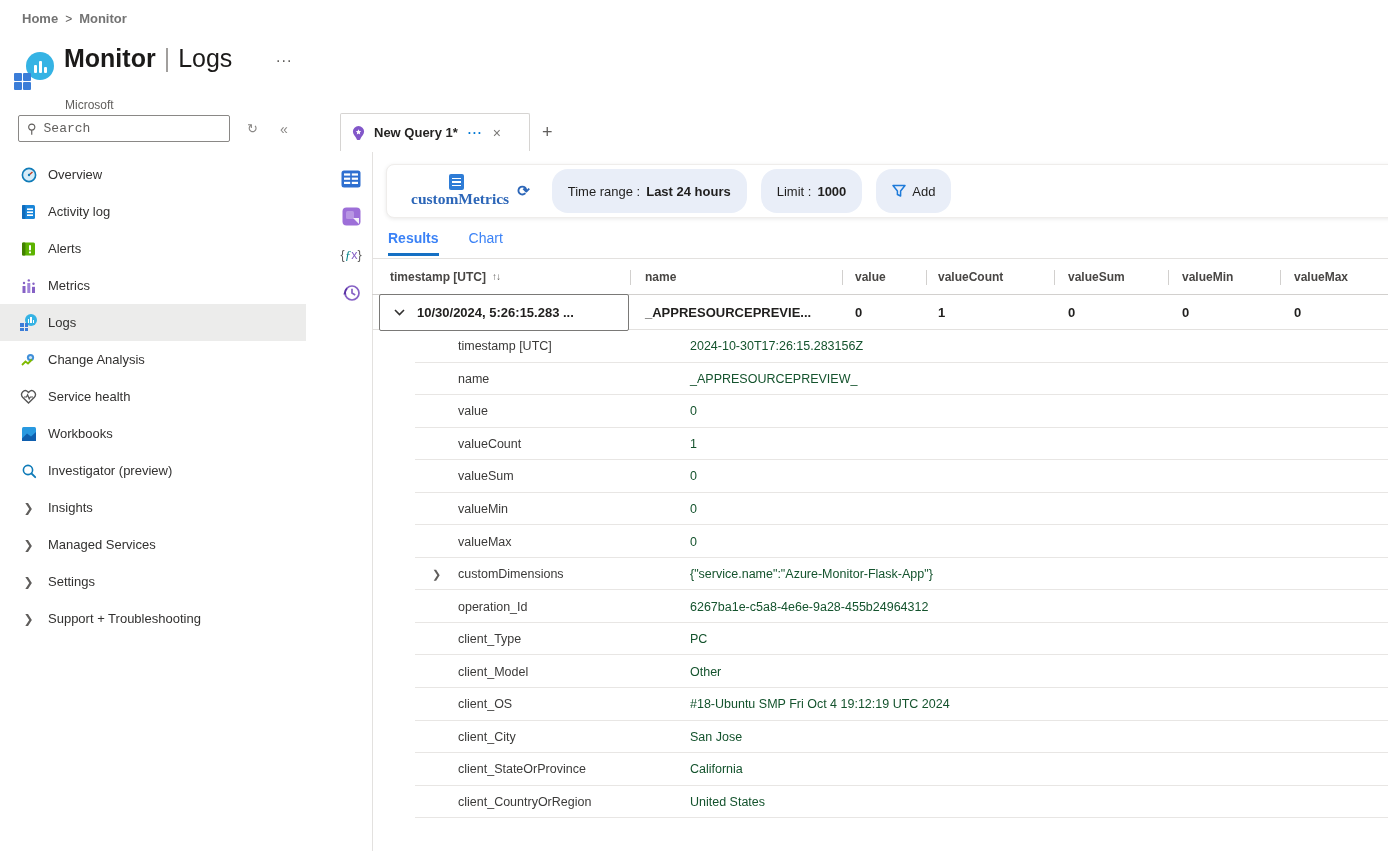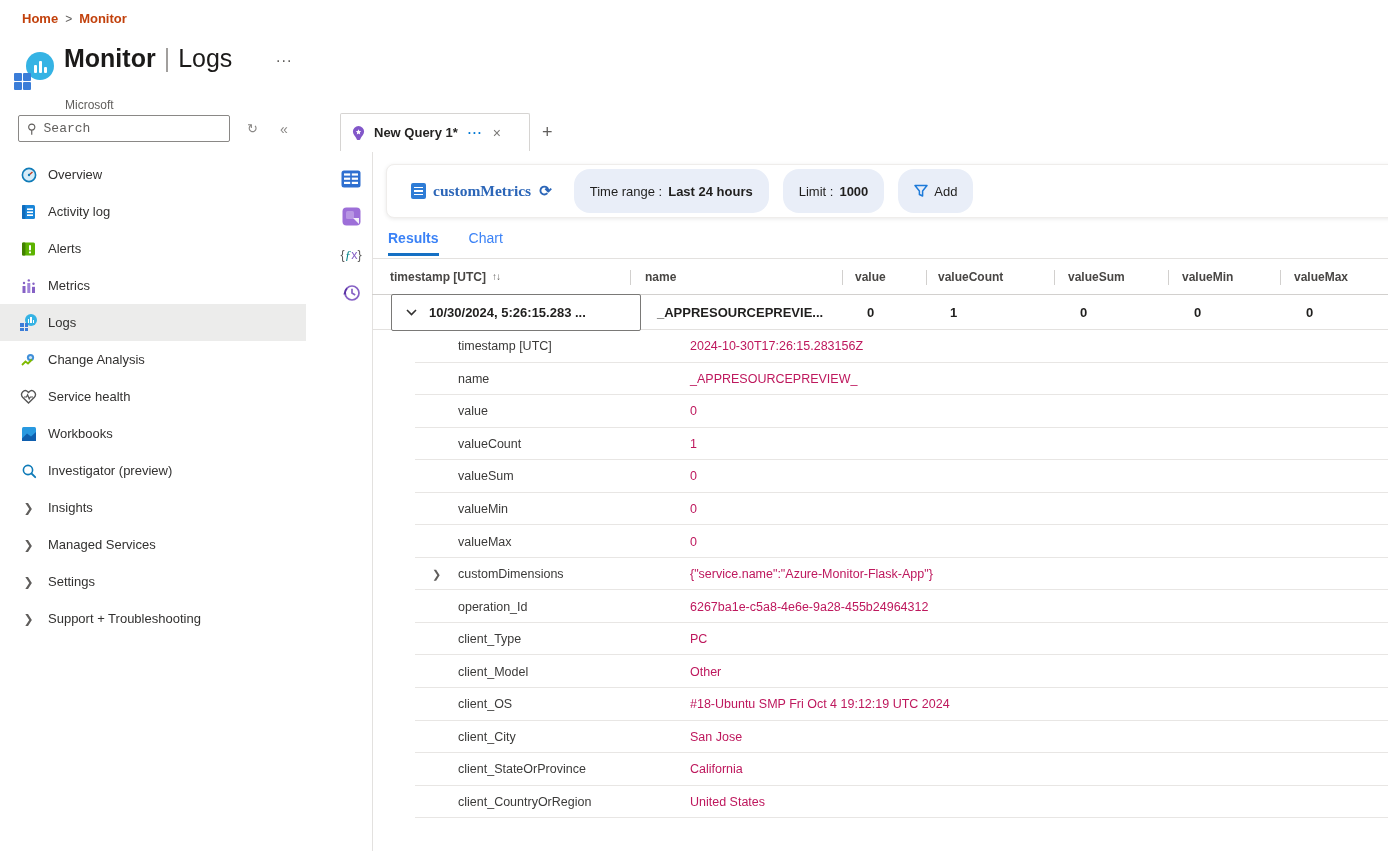--- a/index.html
+++ b/index.html
@@ -1,21 +1,21 @@
 <!DOCTYPE html>
 <html><head>
 <meta charset="utf-8">
 <style>
   * { margin:0; padding:0; box-sizing:border-box; }
   html,body { width:1388px; height:851px; overflow:hidden; background:#fff;
     font-family:"Liberation Sans", sans-serif; color:#323130; }
 
   
   .breadcrumb { position:absolute; left:22px; top:11px; font-size:13px; font-weight:700; }
-  .breadcrumb a { color:#c2410c; text-decoration:none; cursor:pointer; }
+  .breadcrumb a { color:#737373; text-decoration:none; cursor:pointer; }
   .breadcrumb .sep { color:#605e5c; font-weight:400; margin:0 7px; font-size:12px; }
 
   .app-icon { position:absolute; left:14px; top:52px; width:40px; height:40px; }
   .app-icon .squares { position:absolute; left:0; bottom:2px; width:17px; height:17px;
     display:grid; grid-template-columns:8px 8px; grid-template-rows:8px 8px; gap:1px; }
   .app-icon .squares i { background:#3b7dd8; border-radius:1px; }
   .app-icon .bubble { position:absolute; right:0; top:0; width:28px; height:28px;
     background:#35b3e4; border-radius:50%; display:flex; align-items:flex-end;
     justify-content:center; gap:2px; padding-bottom:7px; }
   .app-icon .bubble i { width:3px; background:#fff; border-radius:1px; }
@@ -72,21 +72,21 @@
   .strip-ic { width:21px; height:21px; display:flex; align-items:center; justify-content:center; cursor:pointer; }
   .fx-ic { font-size:12.5px; color:#5b5b5b; white-space:nowrap; }
   .fx-ic em { font-family:"Liberation Serif",serif; color:#038387; font-size:13px; }
   .fx-ic b { color:#8661c5; font-weight:400; }
 
   .vdivider { position:absolute; left:372px; top:152px; bottom:0; width:1px; background:#e3e1df; }
 
   .query-card { position:absolute; left:386px; top:164px; width:1010px; height:54px;
     background:#fff; border:1px solid #efedeb; border-radius:8px;
     box-shadow:0 1px 4px rgba(0,0,0,.09); display:flex; align-items:center; padding-left:24px; }
-  .tbl-chip { display:flex; align-items:center; cursor:pointer; }
+  .tbl-chip { display:flex; align-items:center; cursor:pointer;flex-direction:column; }
   .tbl-ic { width:15px; height:16px; background:#2e7cd6; border-radius:2px; margin-right:7px;
     display:flex; flex-direction:column; justify-content:center; gap:2px; align-items:center; }
   .tbl-ic i { display:block; width:9px; height:1.5px; background:#fff; }
   .tbl-name { font-family:"Liberation Serif",serif; font-weight:700; font-size:15.5px; color:#2c66b8; }
   .q-refresh { color:#2c66b8; font-size:15px; font-weight:700; margin-left:8px; cursor:pointer; }
   .pill { background:#e9eef8; border-radius:16px; height:44px; display:flex; align-items:center;
     padding:0 16px; font-size:13px; color:#201f1e; margin-left:14px; cursor:pointer; white-space:nowrap; }
   .pill .plabel { margin-right:6px; }
   .pill .pvalue { font-weight:700; }
   .pill.first { margin-left:22px; }
@@ -108,32 +108,32 @@
   .c2 { width:212px; padding-left:15px; }
   .c3 { width:84px;  padding-left:13px; }
   .c4 { width:128px; padding-left:12px; }
   .c5 { width:114px; padding-left:14px; }
   .c6 { width:112px; padding-left:14px; }
   .c7 { flex:1;      padding-left:14px; }
 
   .main-row { position:absolute; left:372px; top:295px; width:1016px; height:35px;
     border-bottom:1px solid #e3e1df; display:flex; align-items:center;
     font-size:13px; font-weight:700; color:#201f1e; cursor:pointer; }
-  .focus-cell { position:relative; width:250px; height:37px; margin-left:19px;
+  .focus-cell { position:relative; width:250px; height:37px; margin-left:7px;
     border:1px solid #7a7977; border-radius:2px; display:flex; align-items:center; background:#fff; }
   .row-chev { margin:0 12px 0 14px; color:#323130; display:flex; cursor:pointer; }
   .mr-name { padding-left:16px; width:213px; }
 
   .details { position:absolute; left:372px; top:330px; width:1016px; bottom:0;
     display:flex; flex-direction:column; }
   .d-row { height:32.55px; display:flex; align-items:center; position:relative; font-size:12.5px; }
   .d-row::after { content:""; position:absolute; left:43px; right:0; bottom:0; height:1px; background:#e8e6e4; }
   .d-chev { position:absolute; left:60px; color:#605e5c; font-size:11px; cursor:pointer; }
   .d-key { padding-left:86px; width:318px; color:#3b3a39; }
-  .d-val { color:#be185d; }
+  .d-val { color:#14532d; }
 </style>
 </head>
 <body>
 
 <div class="breadcrumb">
   <a>Home</a><span class="sep">&gt;</span><a>Monitor</a>
 </div>
 
 <div class="app-icon">
   <div class="bubble">

